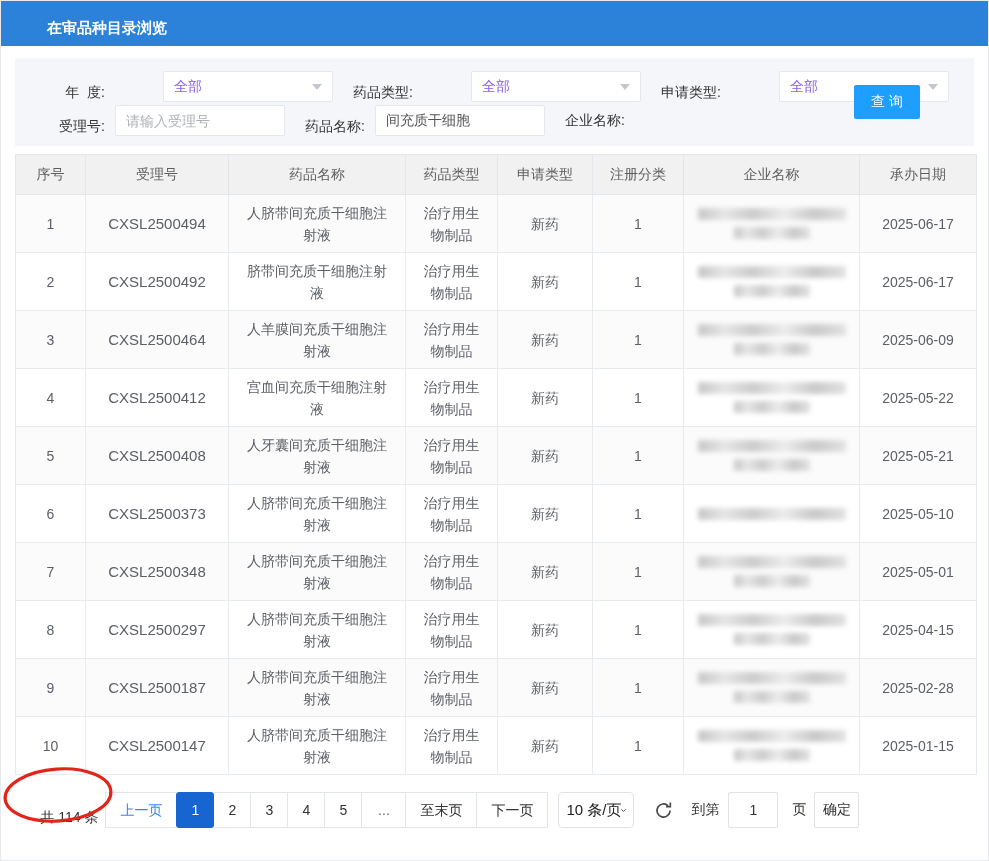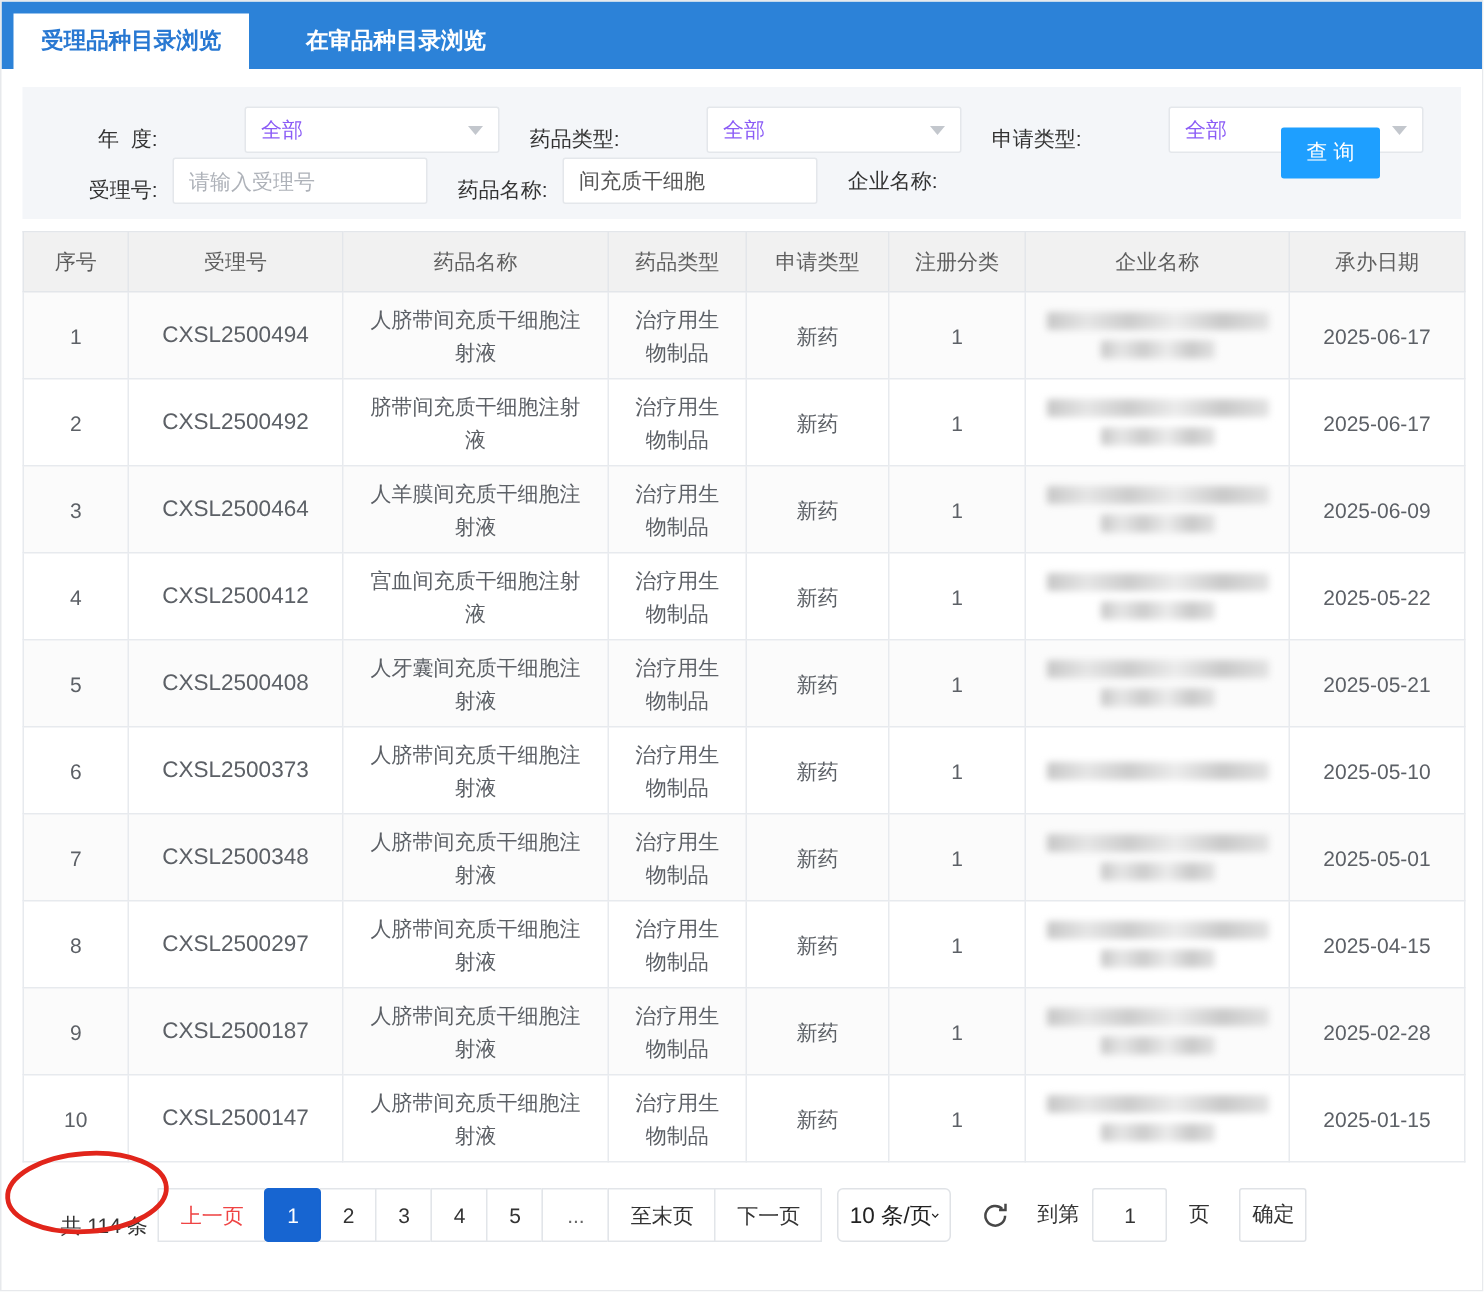--- a/index.html
+++ b/index.html
@@ -47,41 +47,40 @@
     background: linear-gradient(90deg,#c6c6c6,#e6e6e6 18%,#cccccc 37%,#ececec 58%,#c9c9c9 79%,#e2e2e2); }
   
   .pager { margin: 17px 0 0 14px; display: flex; align-items: center; height: 36px; }
   .pager-total { position: relative; font-size: 14px; color: #333; padding: 0 2px; margin-right: 5px; white-space: pre; }
   .circle-anno { position: absolute; left: -14px; top: -19px; pointer-events: none; }
   .pg-group { display: flex; align-items: stretch; height: 36px; }
   .pg-btn { min-width: 38px; height: 36px; border: 1px solid #E2E5E9; background: #fff; color: #333;
     font-size: 14px; font-family: inherit; margin-left: -1px; cursor: pointer; padding: 0; line-height: 34px; }
   .pg-btn:first-child { margin-left: 0; }
   .pg-word { padding: 0 14px; }
-  .pg-btn.disabled { color: #ef4444; cursor: default; }
+  .pg-btn.disabled { color: #3b82f6; cursor: default; }
   .pg-btn.active { background: #1765D1; border-color: #1765D1; color: #fff; border-radius: 3px; position: relative; z-index: 1; }
   .pg-ellipsis { width: 45px; color: #666; }
   .page-size { margin-left: 10px; width: 76px; height: 36px; border: 1px solid #DFE2E6; border-radius: 4px;
     background: #fff; display: flex; align-items: center; justify-content: space-between; padding: 0 7px;
     font-size: 15px; color: #222; cursor: pointer; white-space: nowrap; }
   .refresh { margin-left: 19px; width: 22px; height: 22px; display: flex; align-items: center; cursor: pointer; }
   .jump-label { font-size: 14px; color: #333; margin-left: 16px; }
   .jump-input { width: 50px; height: 36px; border: 1px solid #E0E3E7; border-radius: 2px; margin-left: 9px;
     text-align: center; font-size: 14px; color: #333; outline: none; font-family: inherit; background: #fff; }
   .jump-suffix { font-size: 14px; color: #333; margin-left: 14px; }
-  .confirm-btn { margin-left: 20px; width: 45px; height: 36px; border: 1px solid #DFE2E6; border-radius: 2px;
+  .confirm-btn { margin-left: 8px; width: 45px; height: 36px; border: 1px solid #DFE2E6; border-radius: 2px;
     background: #fff; font-size: 14px; color: #333; cursor: pointer; font-family: Liberation Mono, monospace; }
 </style>
 </head>
 <body>
 
 <div class="page">
 
   <div class="tabbar">
-    <div class="tab active">受理品种目录浏览</div>
     <div class="tab inactive">在审品种目录浏览</div>
   </div>
 
   <div class="filter-panel">
     <div class="filter-row">
       <div class="f-item first">
         <span class="f-label">年  度:</span>
         <div class="f-control f-select">
           <span>全部</span>
           <span class="caret"></span>

